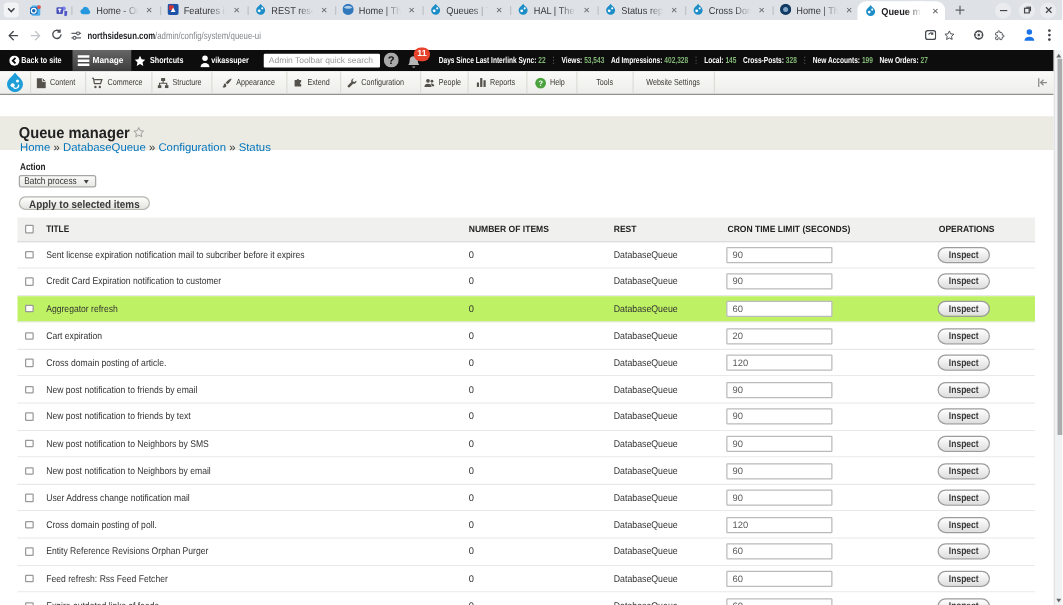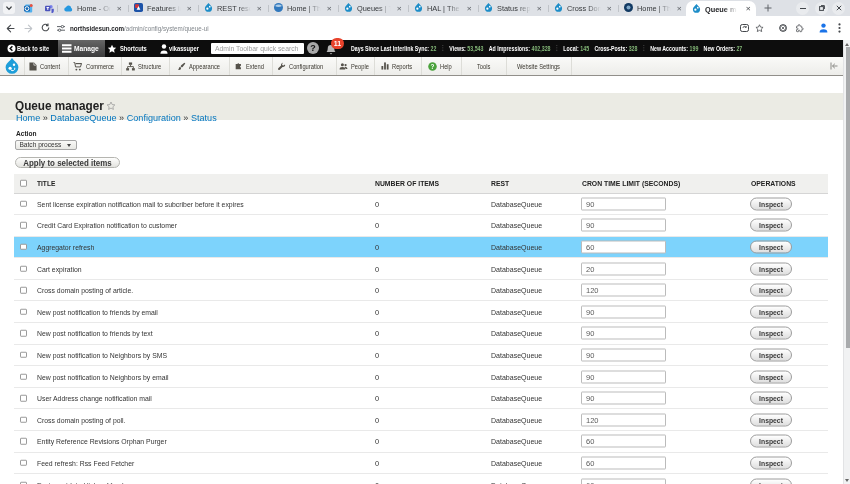--- a/index.html
+++ b/index.html
@@ -53,21 +53,21 @@
 #actionlbl { left:15.5px; top:129px; font-size:8px; font-weight:bold; color:#222; transform:scaleX(0.82); transform-origin:0 50%; }
 #selectbox { left:15px; top:140px; width:62px; height:9.5px; border:1px solid #a6a6a6; border-radius:2px; background:linear-gradient(#f9f9f7, #e8e8e4); font-size:7.8px; color:#333; line-height:8px; }
 #selectbox .inner { display:inline-block; transform:scaleX(0.85); transform-origin:0 50%; padding-left:4px; }
 #selectbox .arr { position:absolute; right:5px; top:3px; width:0; height:0; border-left:2.8px solid transparent; border-right:2.8px solid transparent; border-top:3.5px solid #444; }
 #applybtn { left:15px; top:156.5px; width:105px; height:11.5px; border:1px solid #b5b5b0; border-radius:10px; background:linear-gradient(#fefefd, #e3e3df); font-size:8.8px; font-weight:bold; color:#3a3a3a; }
 #applybtn .inner { display:inline-block; transform:scaleX(0.9); transform-origin:50% 50%; width:100%; text-align:center; line-height:10.5px; }
 
 
 #qtable { left:14px; top:174px; width:814px; }
 .trow { position:relative; height:21.6px; border-bottom:1px solid #e9e9e9; background:#fff; }
-.trow.hl { background:#7dd3fc; }
+.trow.hl { background:#bef264; }
 #thead { position:relative; height:19.5px; background:#f0f0ee; border-bottom:1px solid #d5d5d5; font-weight:bold; font-size:7.2px; color:#222; }
 #thead span, .trow span { position:absolute; top:50%; transform:translateY(-50%) scaleX(0.95); transform-origin:0 50%; white-space:nowrap; }
 .cb { position:absolute; left:6px; top:50%; transform:translateY(-50%); width:6.5px; height:6.5px; border:1px solid #9a9a9a; border-radius:1px; background:#fff; }
 .c-title { left:23px; font-size:7.8px; color:#333; transform:translateY(-50%) scaleX(0.88) !important; }
 .c-num { left:361px; font-size:7.8px; color:#333; }
 .c-class { left:477px; font-size:7.8px; color:#333; transform:translateY(-50%) scaleX(0.9) !important; }
 .c-inp { position:absolute; left:567px; top:50%; transform:translateY(-50%); width:85px; height:13px; border:1px solid #bbb; border-radius:1px; background:#fff; font-size:7.5px; color:#5a5a5a; line-height:11.5px; padding-left:4px; }
 .c-btn { position:absolute; left:736px; top:50%; transform:translateY(-50%); width:42px; height:13px; border:1px solid #9c9c9c; border-radius:7px; background:linear-gradient(#fff, #dedede); font-size:8px; font-weight:bold; color:#3a3a3a; }
 .c-btn i { font-style:normal; display:block; transform:scaleX(0.85); text-align:center; line-height:11.5px; }
 

